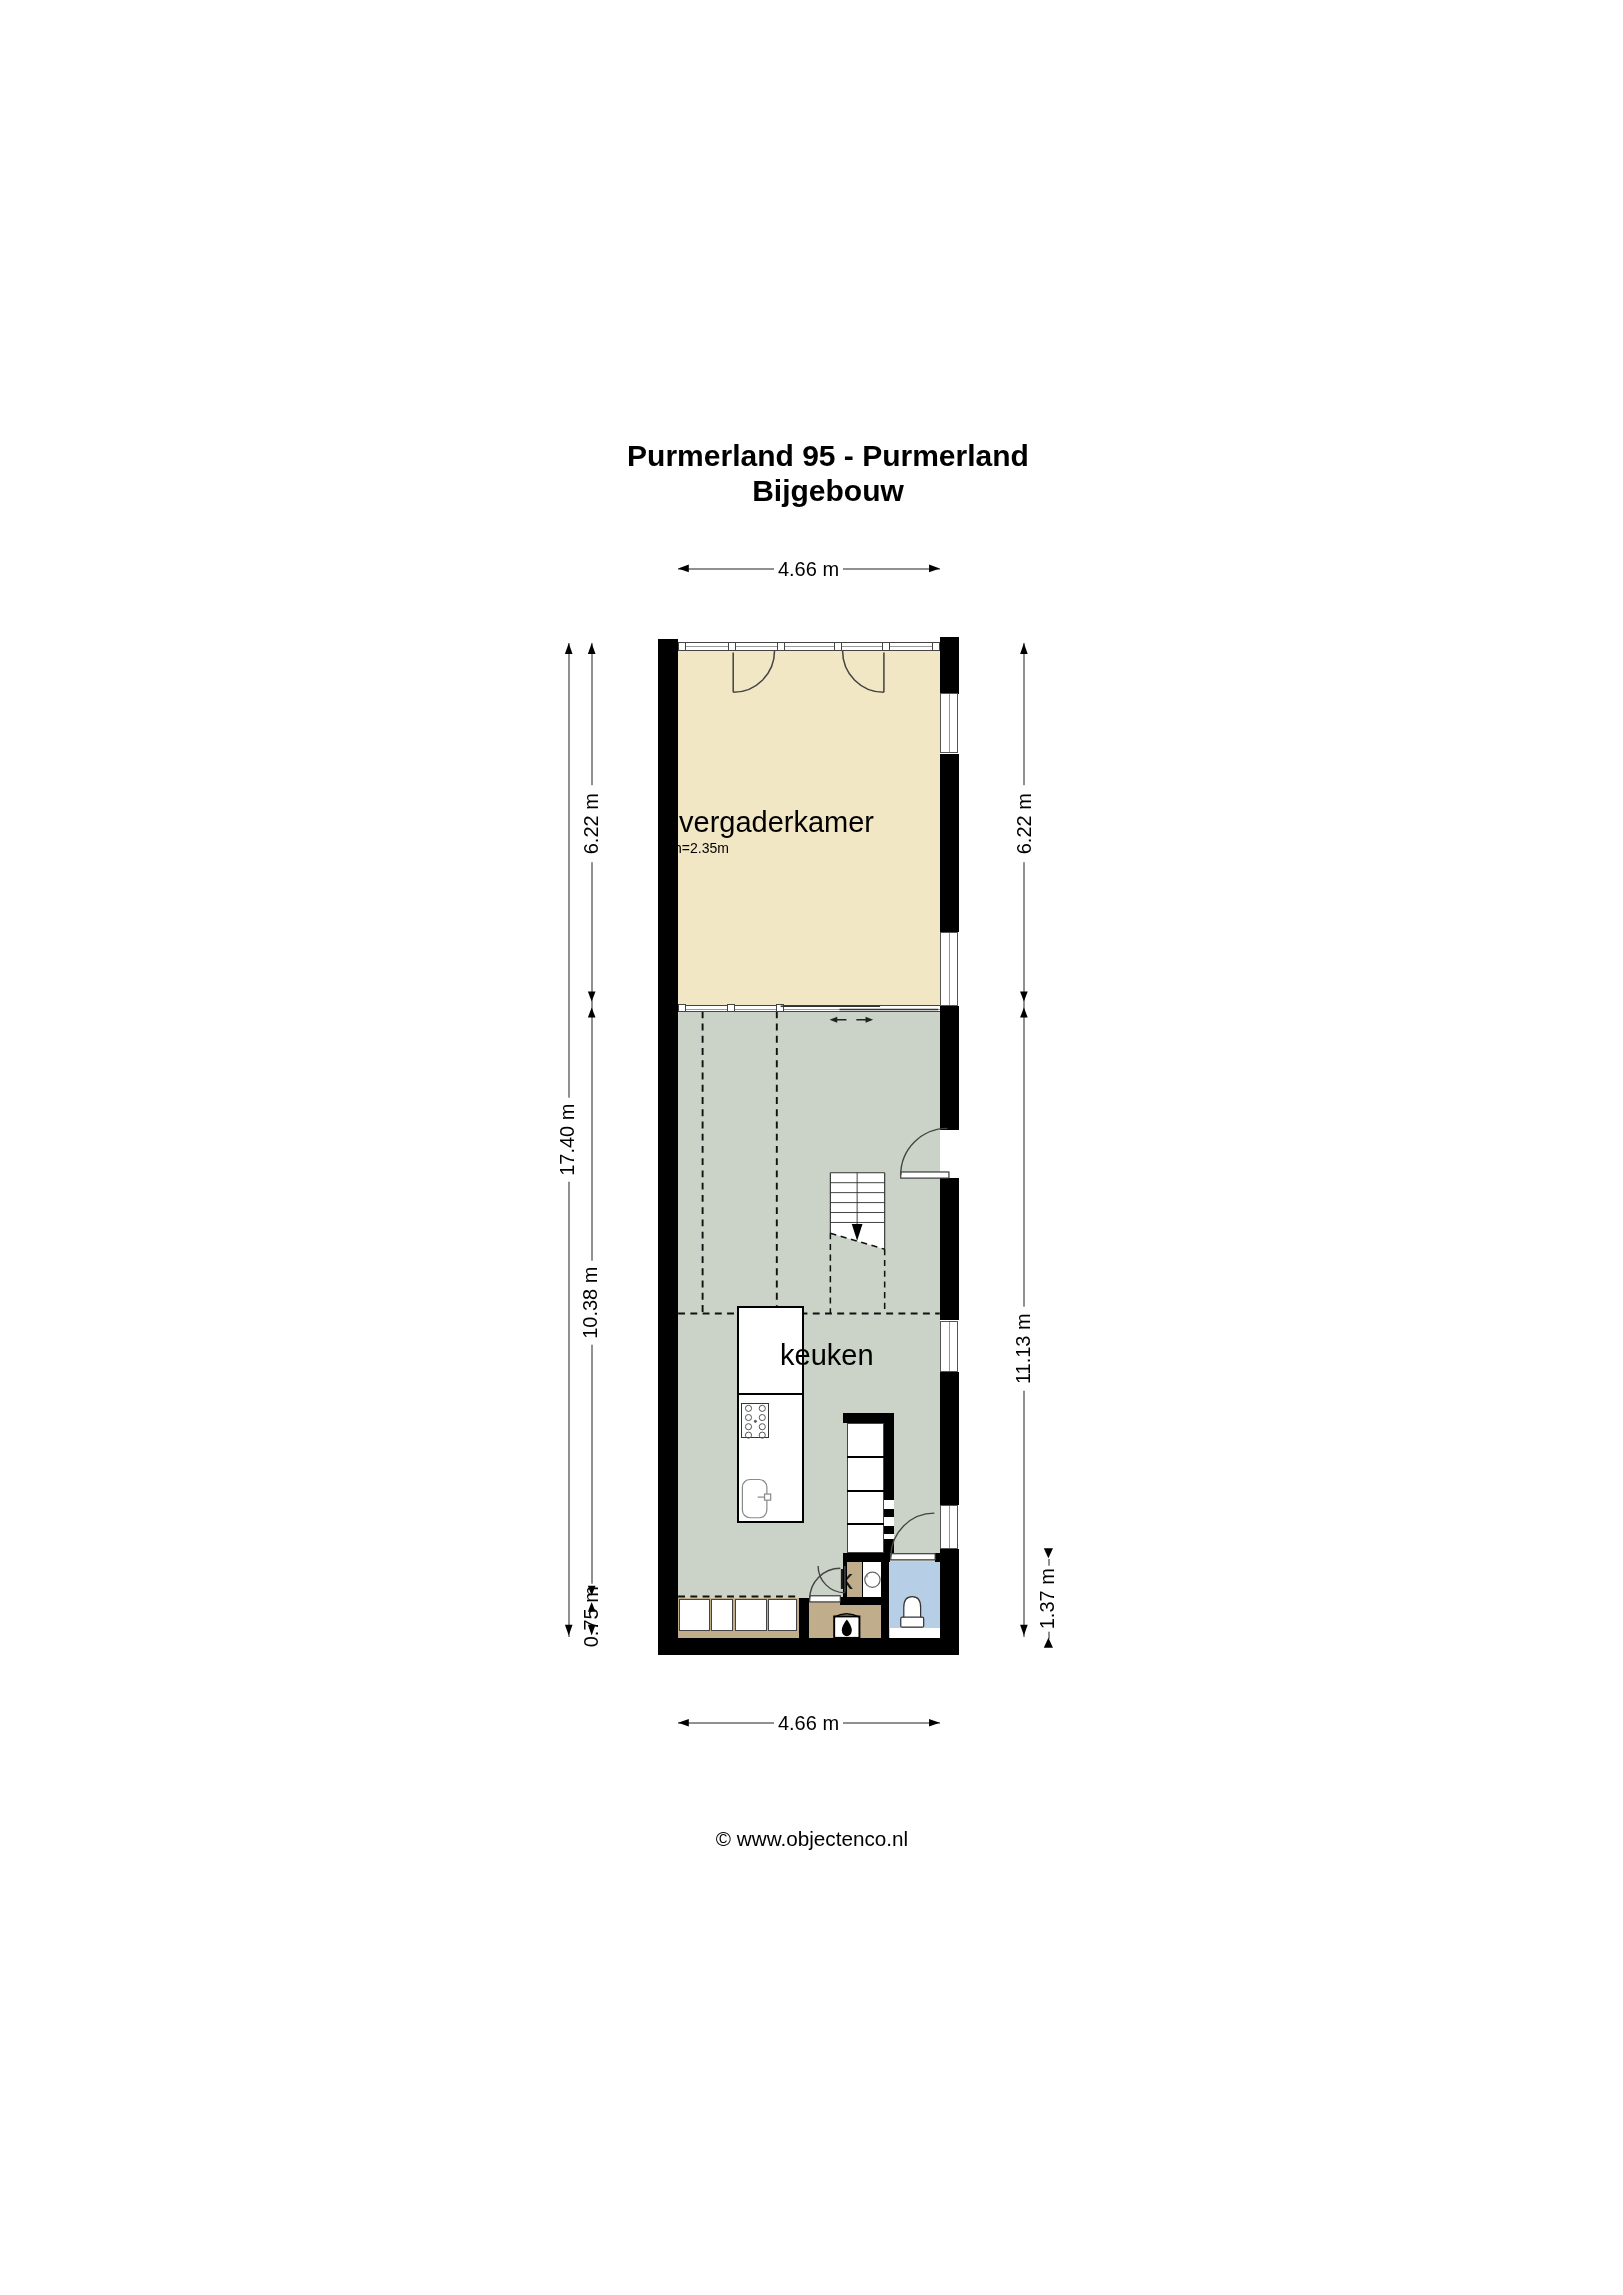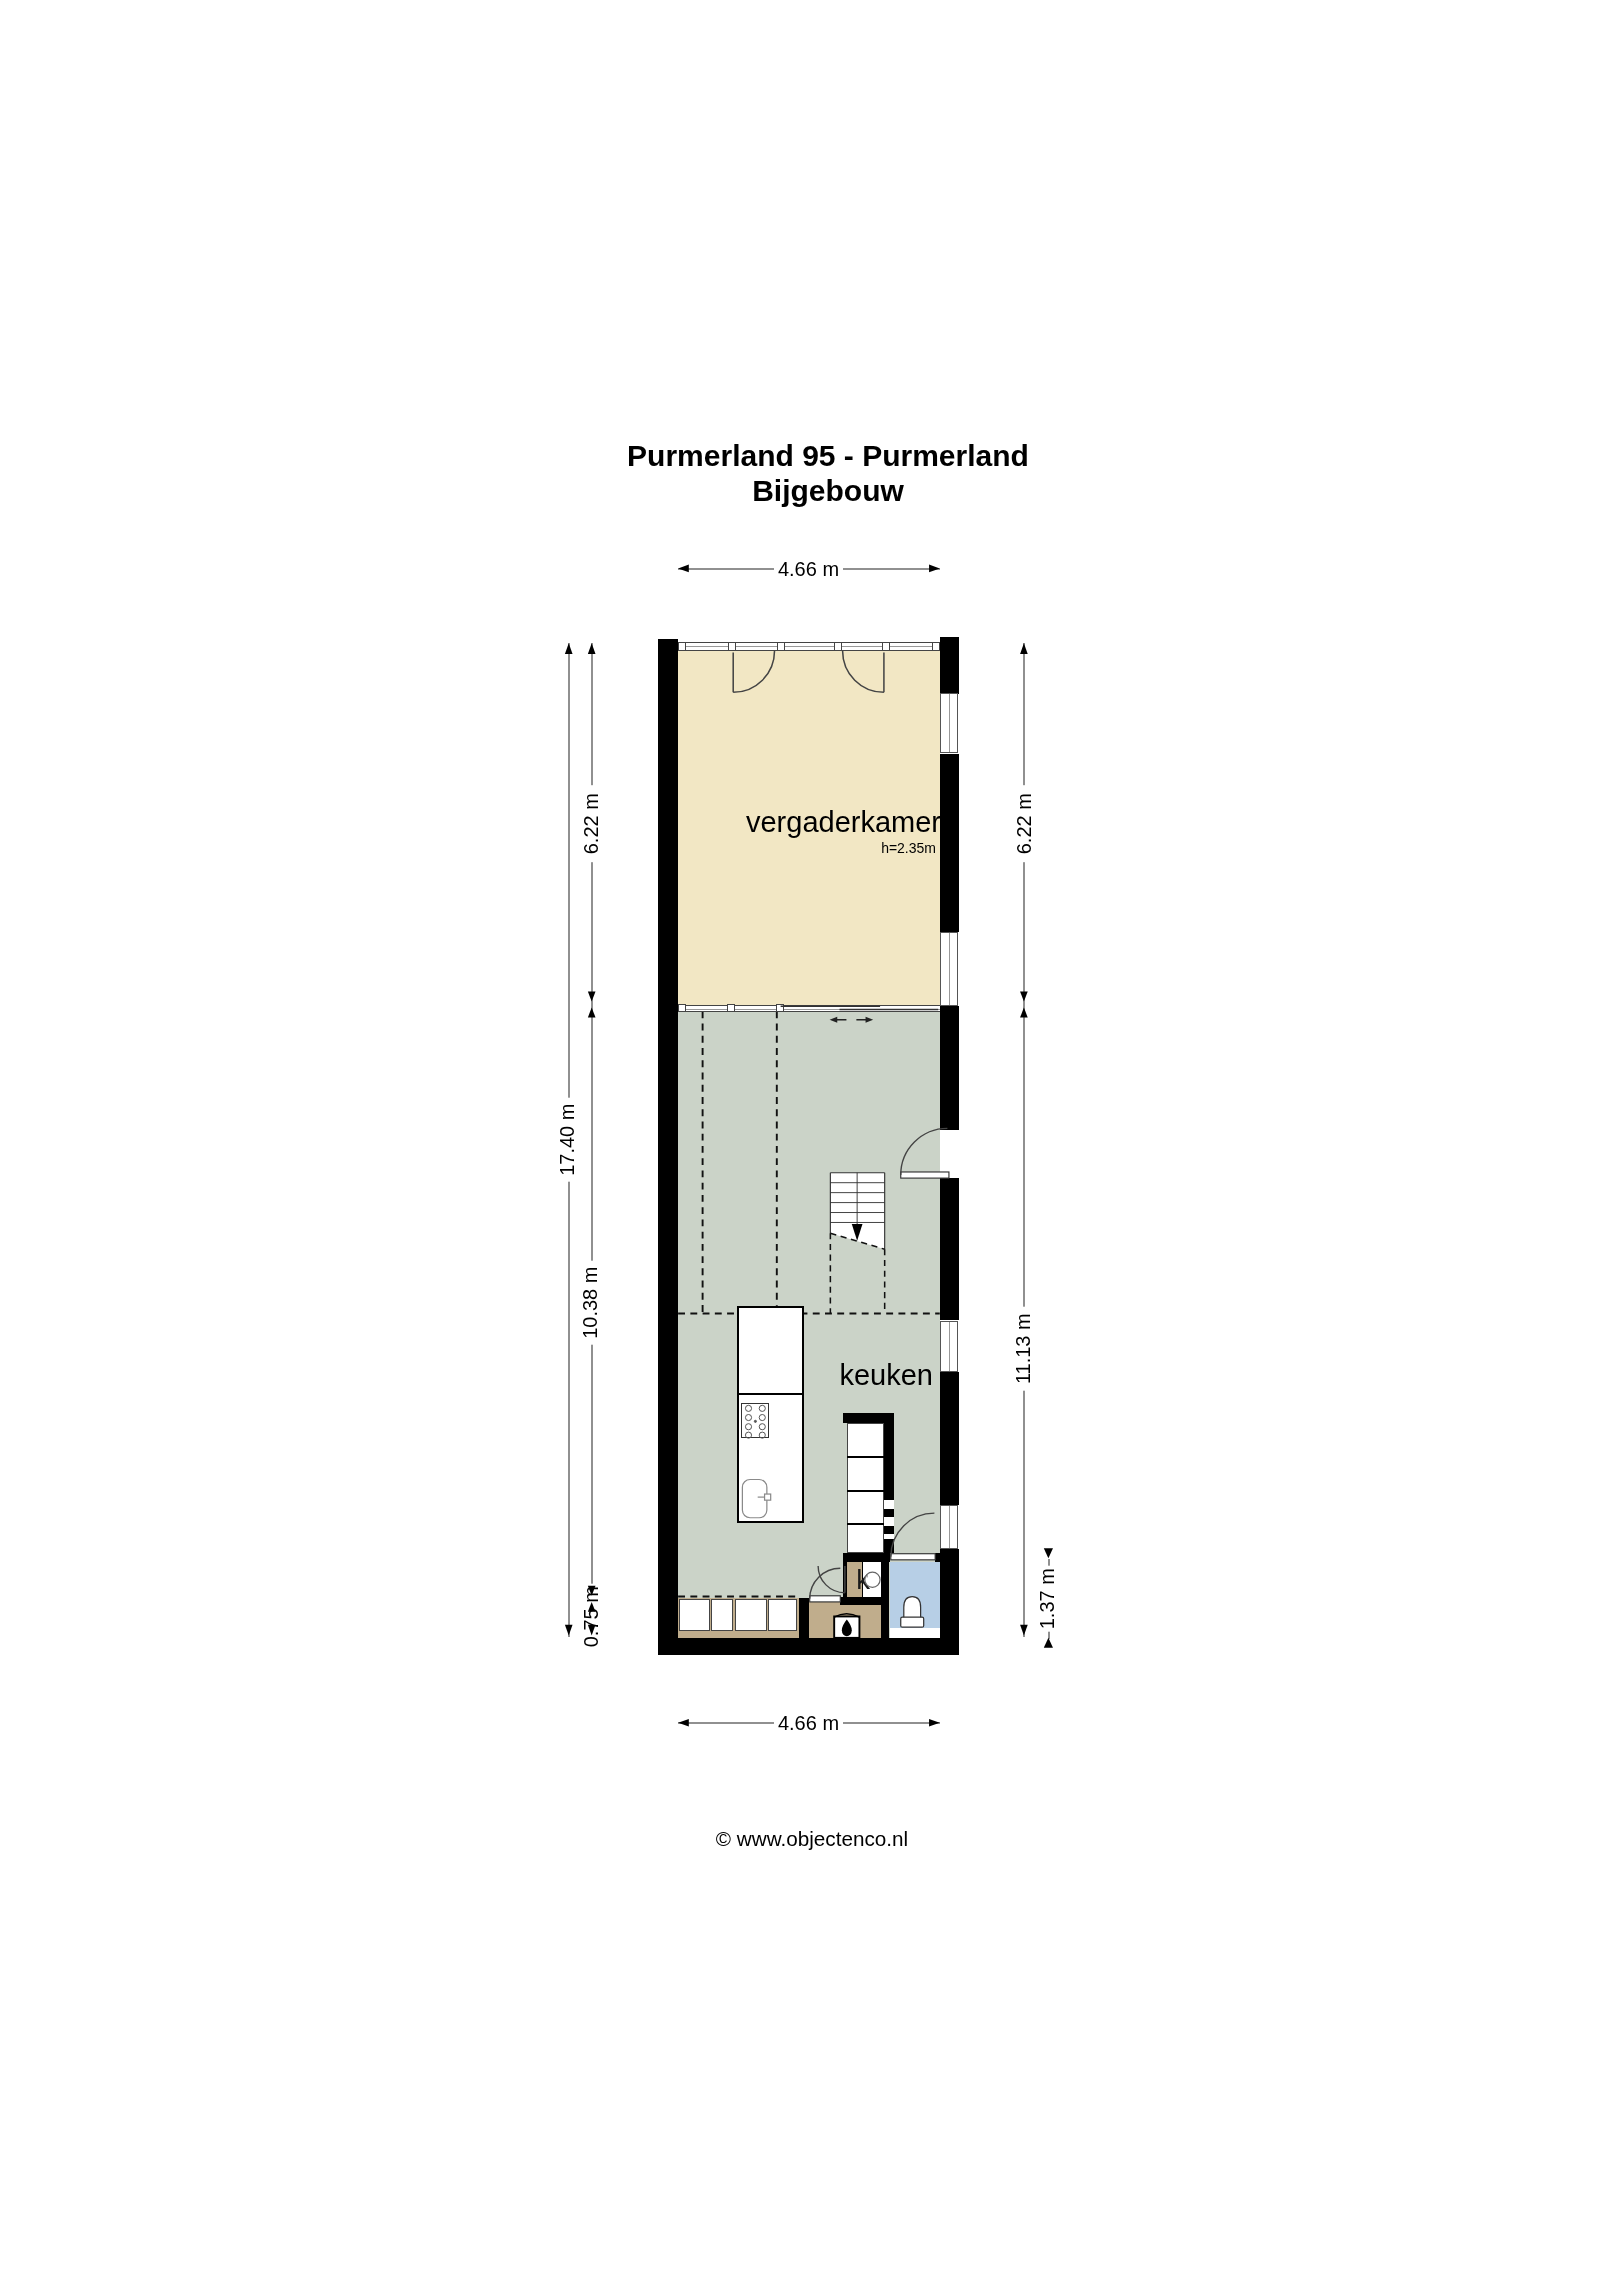--- a/index.html
+++ b/index.html
@@ -20,21 +20,21 @@
   .win-v:after { content:""; position:absolute; left:50%; top:0; bottom:0; width:0.8px; background:#999; }
   .glass-h { background:#fff; border-top:1.5px solid #444; border-bottom:1.5px solid #444; z-index:35; }
   .glass-h:after { content:""; position:absolute; left:0; right:0; top:3.1px; height:0.8px; background:#999; }
   .mull { background:#fff; border:1.5px solid #444; z-index:36; }
   .furn { z-index:20; }
   .island { background:#fff; border:2.3px solid #000; z-index:20; }
   .cab { background:#fff; border:1.5px solid #444; z-index:21; }
   .dline { background:var(--dim); z-index:5; }
   .dlabel { text-align:center; font-size:20px; background:#fff; height:21.4px; line-height:21.4px; z-index:8; }
   .vlabel { transform:rotate(-90deg); white-space:nowrap; }
-  .rlabel { text-align:right; z-index:25; }
+  .rlabel { text-align:left; z-index:25; }
   svg.layer { position:absolute; left:0; top:0; z-index:60; pointer-events:none; }
   svg.under { z-index:15; }
 </style>
 </head>
 <body>
 
 <div class="page">
 
   <div class="abs title" style="top:439px;">Purmerland 95 - Purmerland</div>
   <div class="abs title" style="top:474px;">Bijgebouw</div>
@@ -59,21 +59,21 @@
   <div class="abs dline" style="left:1048px;top:1559px;width:1.5px;height:80px;"></div>
   <div class="abs dlabel vlabel" style="left:986px;top:813px;width:77px;">6.22 m</div>
   <div class="abs dlabel vlabel" style="left:982px;top:1338px;width:84px;">11.13 m</div>
   <div class="abs dlabel vlabel" style="left:1015px;top:1588px;width:66px;">1.37 m</div>
 
   <div class="abs room" style="left:678px;top:651px;width:262px;height:354px;background:var(--beige);"></div>
   <div class="abs room" style="left:678px;top:1012px;width:262px;height:627px;background:var(--sage);"></div>
 
   <div class="abs rlabel" style="left:679px;top:806px;width:262px;font-size:29px;">vergaderkamer</div>
   <div class="abs rlabel" style="left:674px;top:840px;width:262px;font-size:14px;">h=2.35m</div>
-  <div class="abs rlabel" style="left:780px;top:1339px;width:153px;font-size:29px;margin-top:20px;">keuken</div>
+  <div class="abs rlabel" style="left:780px;top:1339px;width:153px;font-size:29px;">keuken</div>
   <div class="abs rlabel" style="left:839px;top:1564px;width:31px;font-size:27.5px;color:#1a1a1a;">k</div>
 
   <div class="abs wall" style="left:658px;top:639px;width:20px;height:1016px;"></div>
   <div class="abs wall" style="left:658px;top:1638px;width:301px;height:17px;"></div>
   <div class="abs wall" style="left:940px;top:637px;width:19px;height:57px;"></div>
   <div class="abs wall" style="left:940px;top:754px;width:19px;height:178px;"></div>
   <div class="abs wall" style="left:940px;top:1006px;width:19px;height:124px;"></div>
   <div class="abs wall" style="left:940px;top:1178px;width:19px;height:142px;"></div>
   <div class="abs wall" style="left:940px;top:1372px;width:19px;height:133px;"></div>
   <div class="abs wall" style="left:940px;top:1549px;width:19px;height:106px;"></div>

